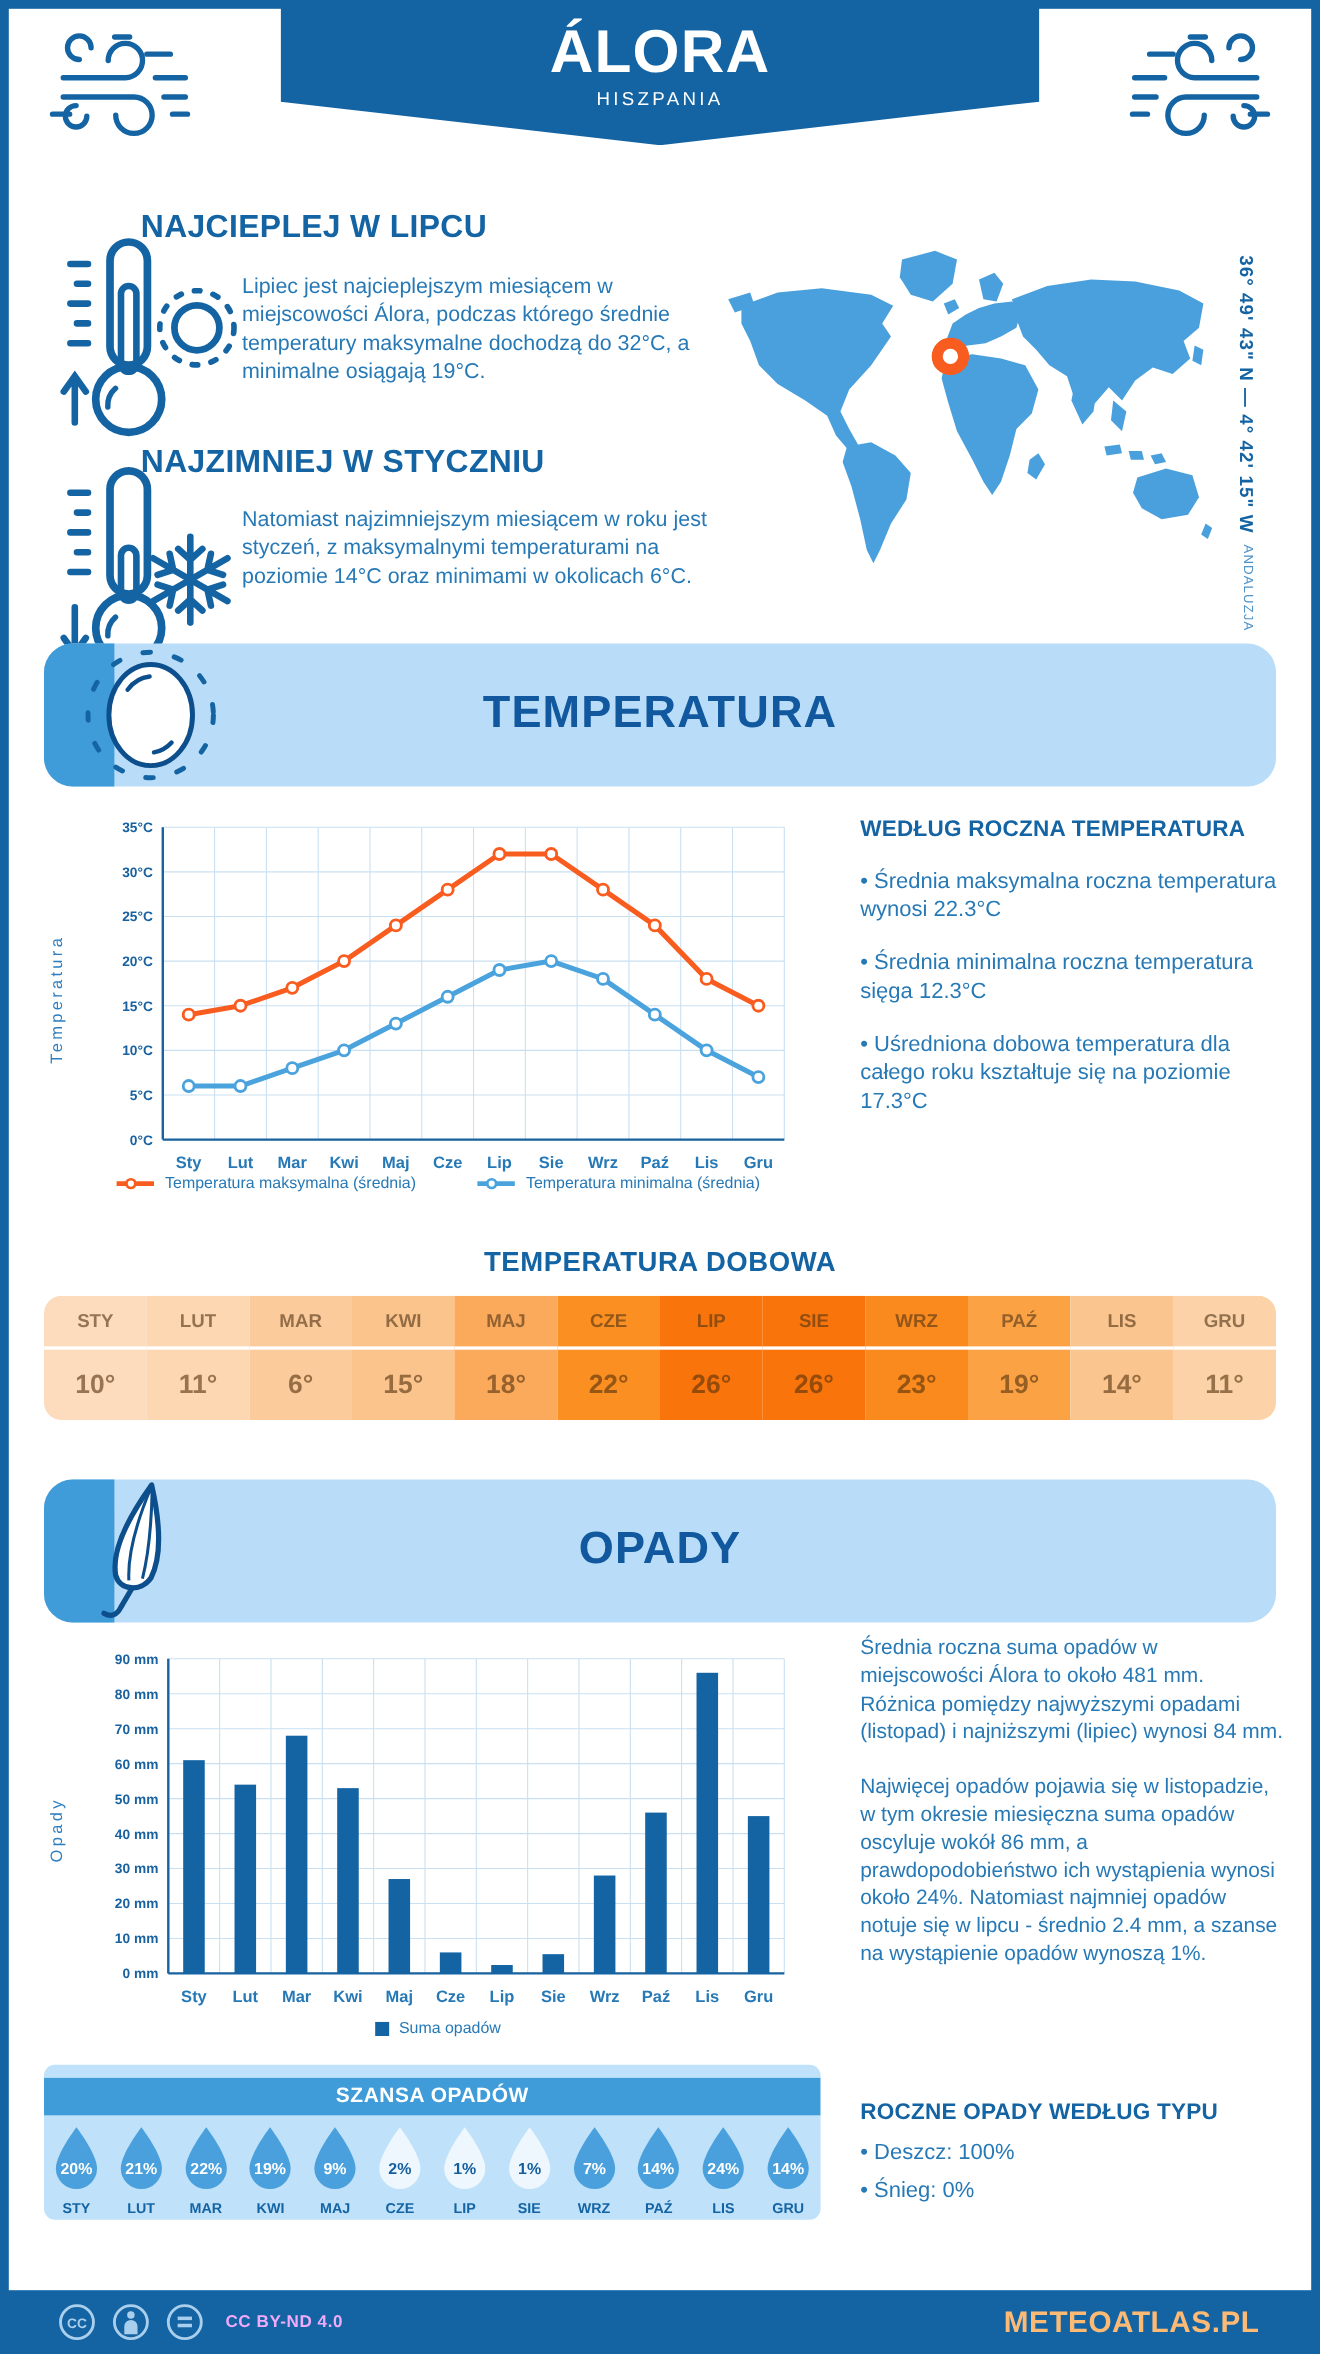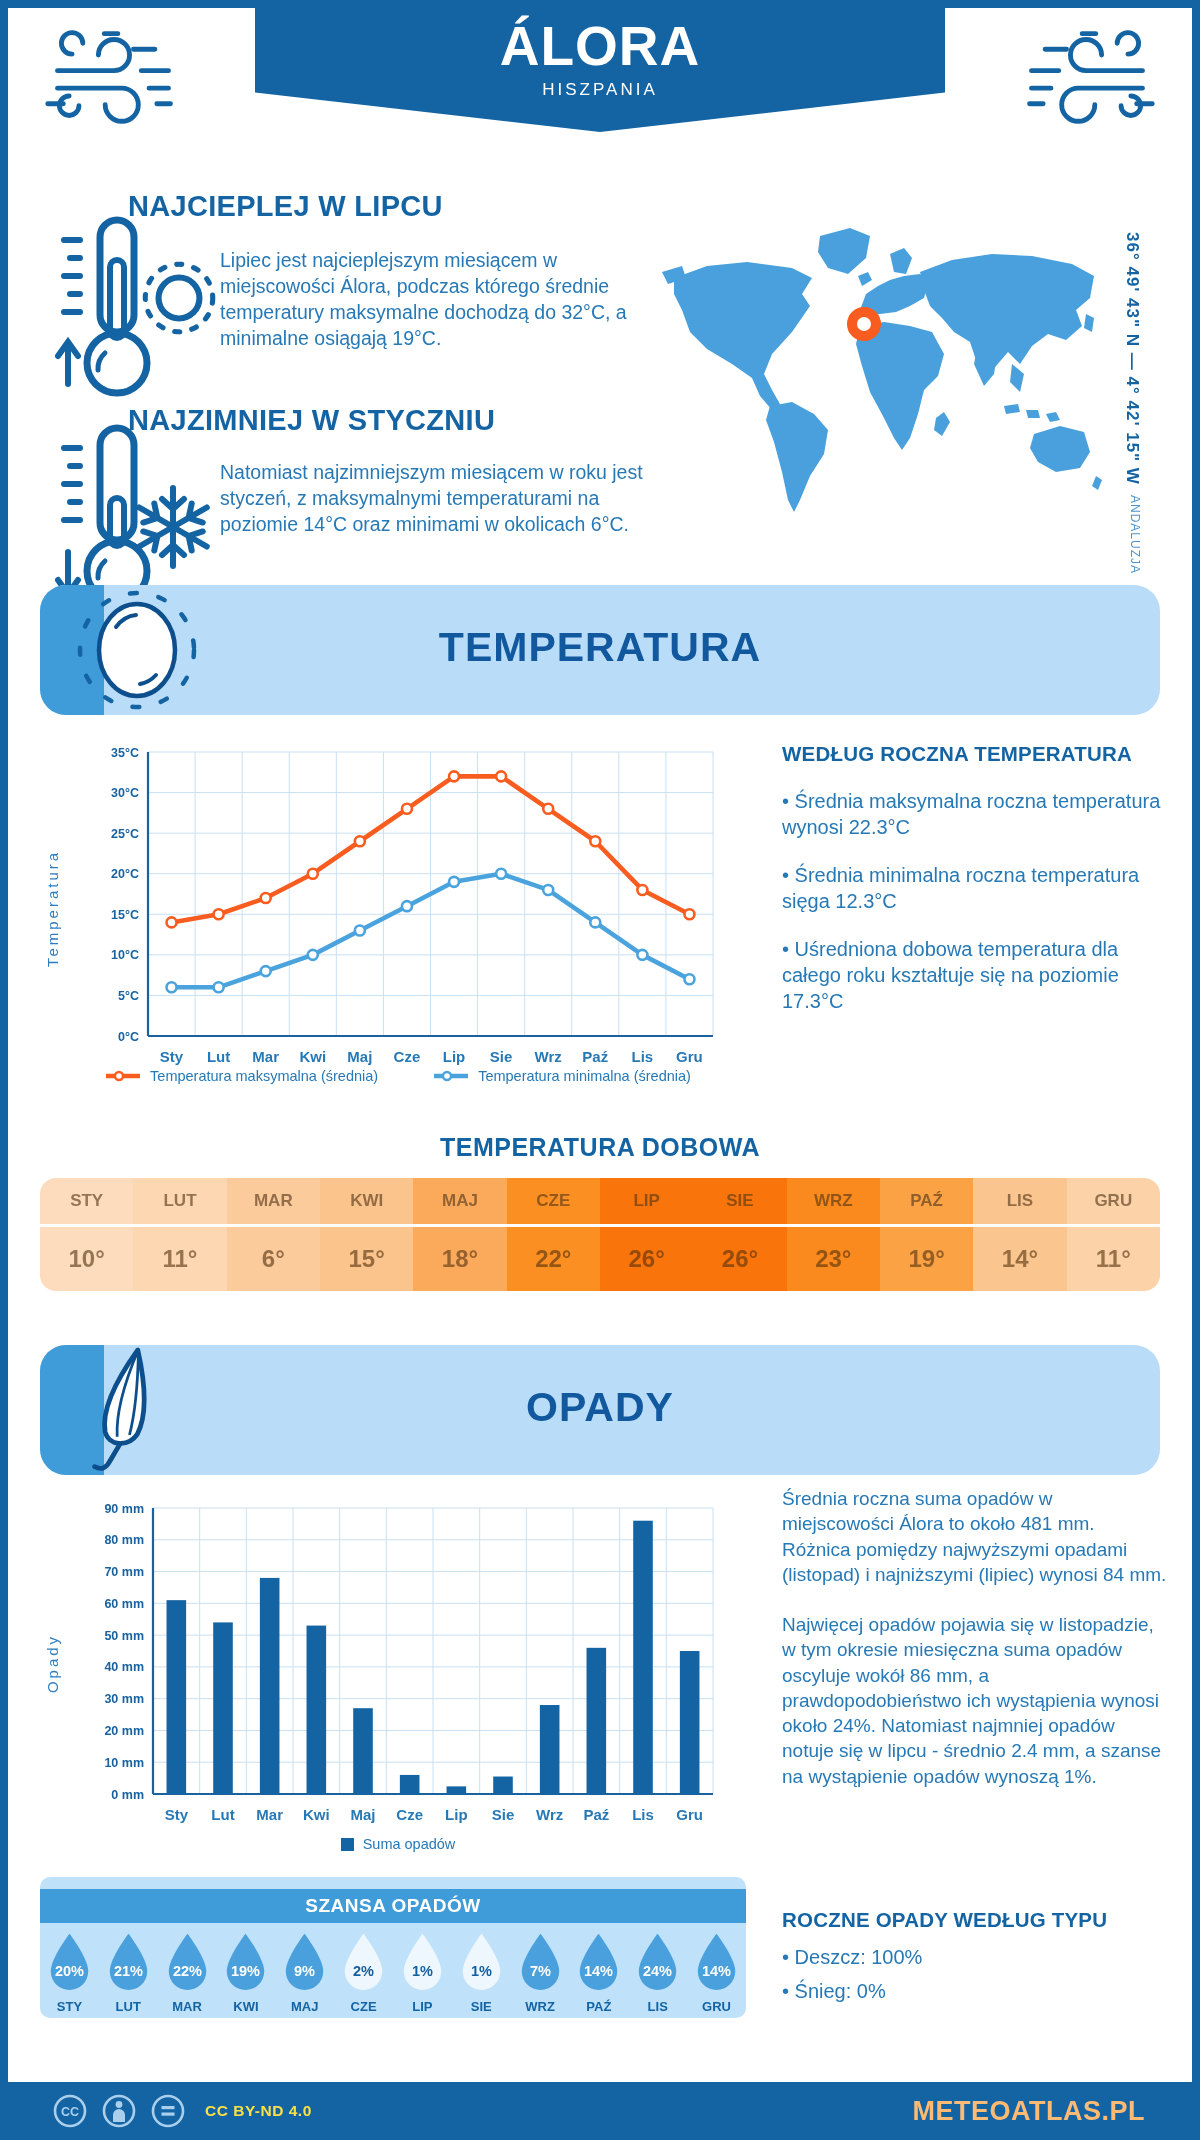--- a/index.html
+++ b/index.html
@@ -49,21 +49,21 @@
           border-radius:10px;overflow:hidden;}
   #chance .chead{height:34px;line-height:34px;background:#3f9cd9;color:#fff;text-align:center;
                  font-size:19px;font-weight:bold;letter-spacing:.5px;margin-top:12px;}
   #drops{display:flex;padding-top:9px;}
   .drop-col{flex:1;text-align:center;}
   .drop-month{font-size:13px;font-weight:bold;color:#1464a4;margin-top:5px;}
   
   #footer{position:absolute;left:0;top:2082px;width:1200px;height:58px;background:#1464a4;z-index:50;
           display:flex;align-items:center;}
   #footer .lic{display:flex;align-items:center;gap:13px;margin-left:52px;}
-  #footer .lictext{font-size:15.5px;font-weight:bold;color:#fde047;letter-spacing:.5px;margin-left:6px;}
+  #footer .lictext{font-size:15.5px;font-weight:bold;color:#f0abfc;letter-spacing:.5px;margin-left:6px;}
   #footer .brand{margin-left:auto;margin-right:55px;font-size:27px;font-weight:bold;color:#fdba74;letter-spacing:.5px;}
   svg text{font-family:"Liberation Sans","DejaVu Sans",sans-serif;}
 </style>
 </head>
 <body>
 
 <div class="frame"></div>
 
 <svg class="abs" style="left:38px;top:20px" width="150" height="112" viewBox="0 0 150 115" fill="none" stroke="#1464a4" stroke-width="5" stroke-linecap="round">
   <path d="M18 52 H76 A16 16 0 1 0 60 36"></path>

